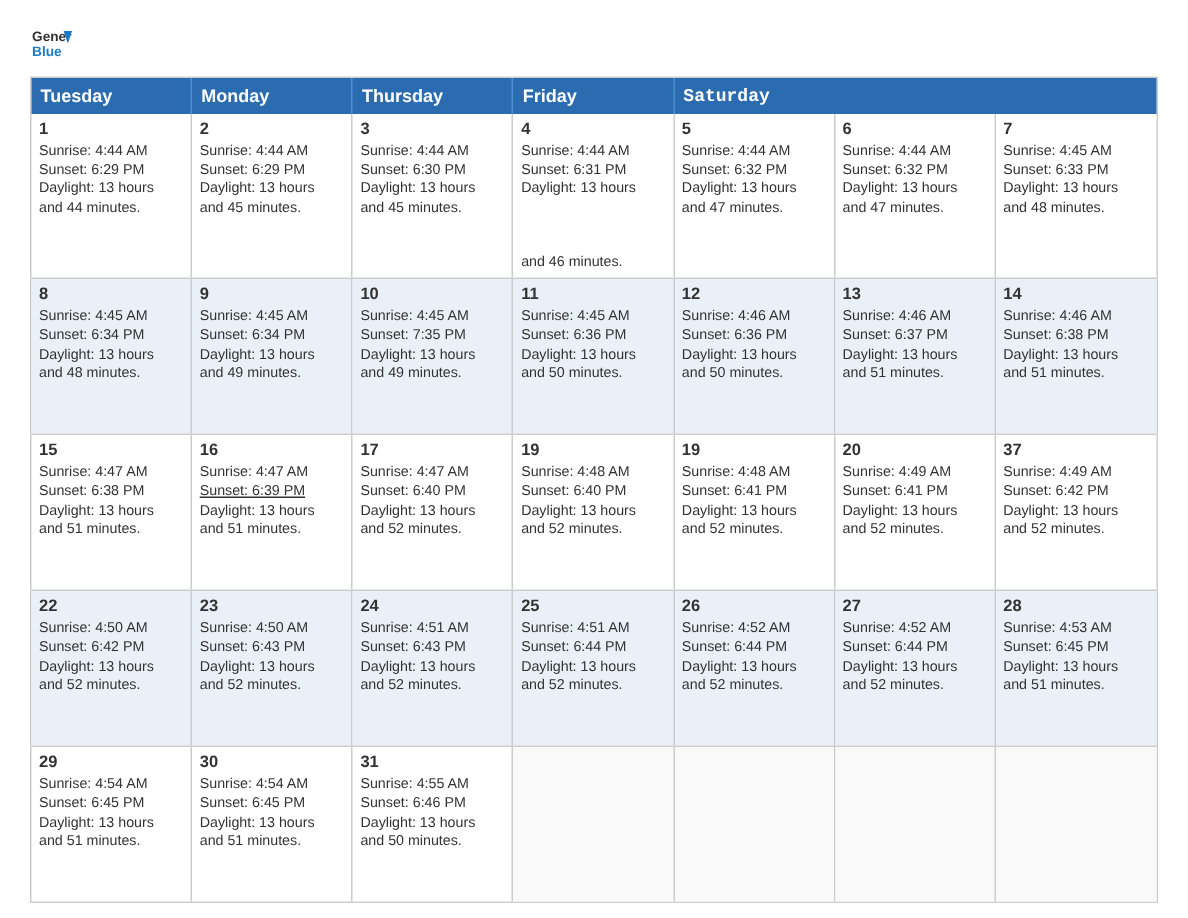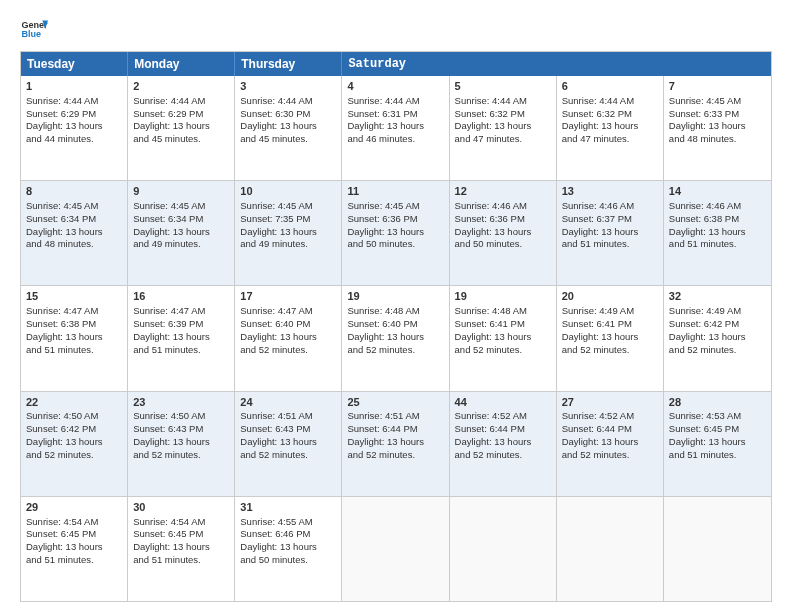--- a/index.html
+++ b/index.html
@@ -113,20 +113,21 @@
       <div class="main-title"></div>
       <div class="subtitle"></div>
     </div>
   </div>
 
   <div class="calendar">
     <div class="cal-header" id="cal-header-row">
         <div class="cal-header-cell">Tuesday</div>
         <div class="cal-header-cell">Monday</div>
         <div class="cal-header-cell">Thursday</div>
+        <div class="cal-header-cell">Friday</div>
         <div class="cal-header-cell">Saturday</div>
       </div>
     <div class="cal-body" id="cal-body">
         <div class="cal-row">
           <div class="cal-cell">
             <span class="day-num">1</span>
             <span style="display: block;">Sunrise: 4:44 AM</span>
             <span style="display: block;">Sunset: 6:29 PM</span>
             <span style="display: block;">Daylight: 13 hours</span>
             <span style="display: block;">and 44 minutes.</span>
@@ -143,21 +144,21 @@
             <span style="display: block;">Sunrise: 4:44 AM</span>
             <span style="display: block;">Sunset: 6:30 PM</span>
             <span style="display: block;">Daylight: 13 hours</span>
             <span style="display: block;">and 45 minutes.</span>
           </div>
           <div class="cal-cell">
             <span class="day-num">4</span>
             <span style="display: block;">Sunrise: 4:44 AM</span>
             <span style="display: block;">Sunset: 6:31 PM</span>
             <span style="display: block;">Daylight: 13 hours</span>
-            <span style="display: block;">and 46 minutes.</span>
+            <span style="display: block; margin-top: 36px;">and 46 minutes.</span>
           </div>
           <div class="cal-cell">
             <span class="day-num">5</span>
             <span style="display: block;">Sunrise: 4:44 AM</span>
             <span style="display: block;">Sunset: 6:32 PM</span>
             <span style="display: block;">Daylight: 13 hours</span>
             <span style="display: block;">and 47 minutes.</span>
           </div>
           <div class="cal-cell">
             <span class="day-num">6</span>
@@ -229,21 +230,21 @@
           <div class="cal-cell">
             <span class="day-num">15</span>
             <span style="display: block;">Sunrise: 4:47 AM</span>
             <span style="display: block;">Sunset: 6:38 PM</span>
             <span style="display: block;">Daylight: 13 hours</span>
             <span style="display: block;">and 51 minutes.</span>
           </div>
           <div class="cal-cell">
             <span class="day-num">16</span>
             <span style="display: block;">Sunrise: 4:47 AM</span>
-            <span style="display: block;">Sunset: 6:39 PM</span>
+            <span style="display: block; text-decoration: underline;">Sunset: 6:39 PM</span>
             <span style="display: block;">Daylight: 13 hours</span>
             <span style="display: block;">and 51 minutes.</span>
           </div>
           <div class="cal-cell">
             <span class="day-num">17</span>
             <span style="display: block;">Sunrise: 4:47 AM</span>
             <span style="display: block;">Sunset: 6:40 PM</span>
             <span style="display: block;">Daylight: 13 hours</span>
             <span style="display: block;">and 52 minutes.</span>
           </div>
@@ -262,21 +263,21 @@
             <span style="display: block;">and 52 minutes.</span>
           </div>
           <div class="cal-cell">
             <span class="day-num">20</span>
             <span style="display: block;">Sunrise: 4:49 AM</span>
             <span style="display: block;">Sunset: 6:41 PM</span>
             <span style="display: block;">Daylight: 13 hours</span>
             <span style="display: block;">and 52 minutes.</span>
           </div>
           <div class="cal-cell">
-            <span class="day-num">32</span>
+            <span class="day-num">37</span>
             <span style="display: block;">Sunrise: 4:49 AM</span>
             <span style="display: block;">Sunset: 6:42 PM</span>
             <span style="display: block;">Daylight: 13 hours</span>
             <span style="display: block;">and 52 minutes.</span>
           </div>
         </div>
         <div class="cal-row">
           <div class="cal-cell alt-row">
             <span class="day-num">22</span>
             <span style="display: block;">Sunrise: 4:50 AM</span>
@@ -299,21 +300,21 @@
             <span style="display: block;">and 52 minutes.</span>
           </div>
           <div class="cal-cell alt-row">
             <span class="day-num">25</span>
             <span style="display: block;">Sunrise: 4:51 AM</span>
             <span style="display: block;">Sunset: 6:44 PM</span>
             <span style="display: block;">Daylight: 13 hours</span>
             <span style="display: block;">and 52 minutes.</span>
           </div>
           <div class="cal-cell alt-row">
-            <span class="day-num">44</span>
+            <span class="day-num">26</span>
             <span style="display: block;">Sunrise: 4:52 AM</span>
             <span style="display: block;">Sunset: 6:44 PM</span>
             <span style="display: block;">Daylight: 13 hours</span>
             <span style="display: block;">and 52 minutes.</span>
           </div>
           <div class="cal-cell alt-row">
             <span class="day-num">27</span>
             <span style="display: block;">Sunrise: 4:52 AM</span>
             <span style="display: block;">Sunset: 6:44 PM</span>
             <span style="display: block;">Daylight: 13 hours</span>

